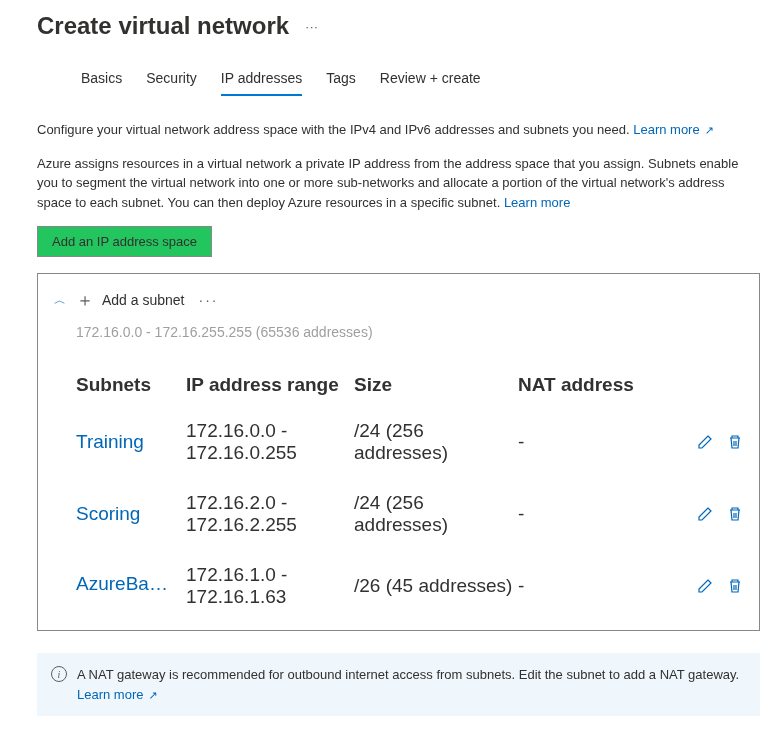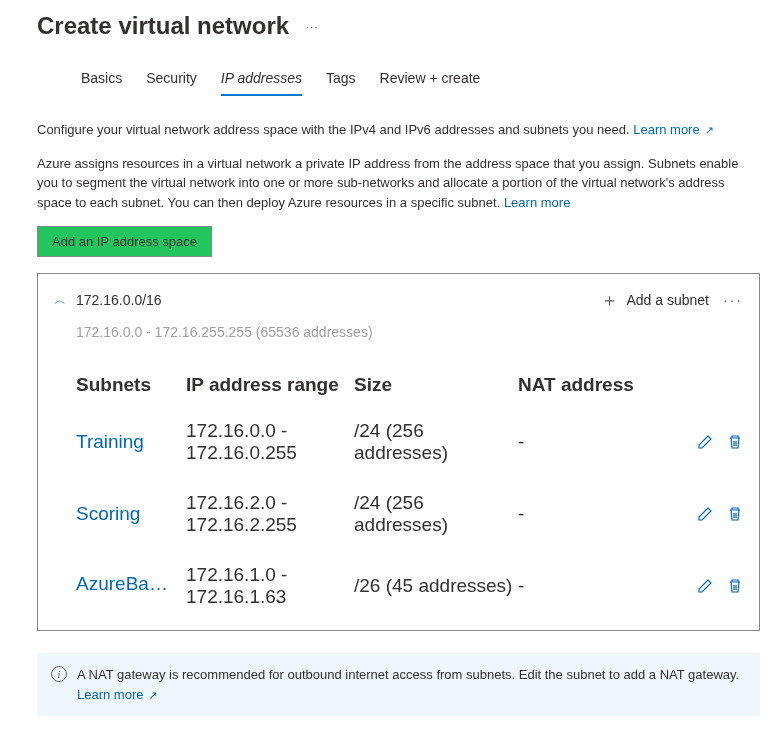--- a/index.html
+++ b/index.html
@@ -20,21 +20,20 @@
     padding: 8px 0;
     margin-right: 24px;
     cursor: pointer;
     color: #323130;
     font-size: 14px;
     border-bottom: 2px solid transparent;
   }
   .tab.active {
     border-bottom: 2px solid #0078d4;
     font-weight: 400;
-    font-style: italic;
   }
   .description { font-size: 13px; line-height: 1.5; margin-bottom: 14px; color: #323130; }
   .link { color: #0067b8; text-decoration: none; cursor: pointer; }
   .ext-icon { font-size: 11px; margin-left: 2px; }
   .btn-outline {
     background: #22c55e;
     border: 1px solid #8a8886;
     padding: 7px 14px;
     font-size: 13px;
     cursor: pointer;
@@ -168,21 +167,20 @@
   <div class="description">
     <span>Azure assigns resources in a virtual network a private IP address from the address space that you assign. Subnets enable you to segment the virtual network into one or more sub-networks and allocate a portion of the virtual network's address space to each subnet. You can then deploy Azure resources in a specific subnet.</span>
     <a class="link">Learn more</a>
   </div>
 
   <button class="btn-outline">Add an IP address space</button>
 
   <div class="addr-box">
     <div class="addr-header">
       <span class="chevron">︿</span>
-      <span class="addr-cidr">172.16.0.0/16</span>
       <span class="add-subnet">
         <span class="plus">＋</span>
         <span>Add a subnet</span>
       </span>
       <span class="more-dots">···</span>
     </div>
     <div class="addr-sub">172.16.0.0 - 172.16.255.255 (65536 addresses)</div>
 
     <div class="subnets-table">
       <div class="row header">

